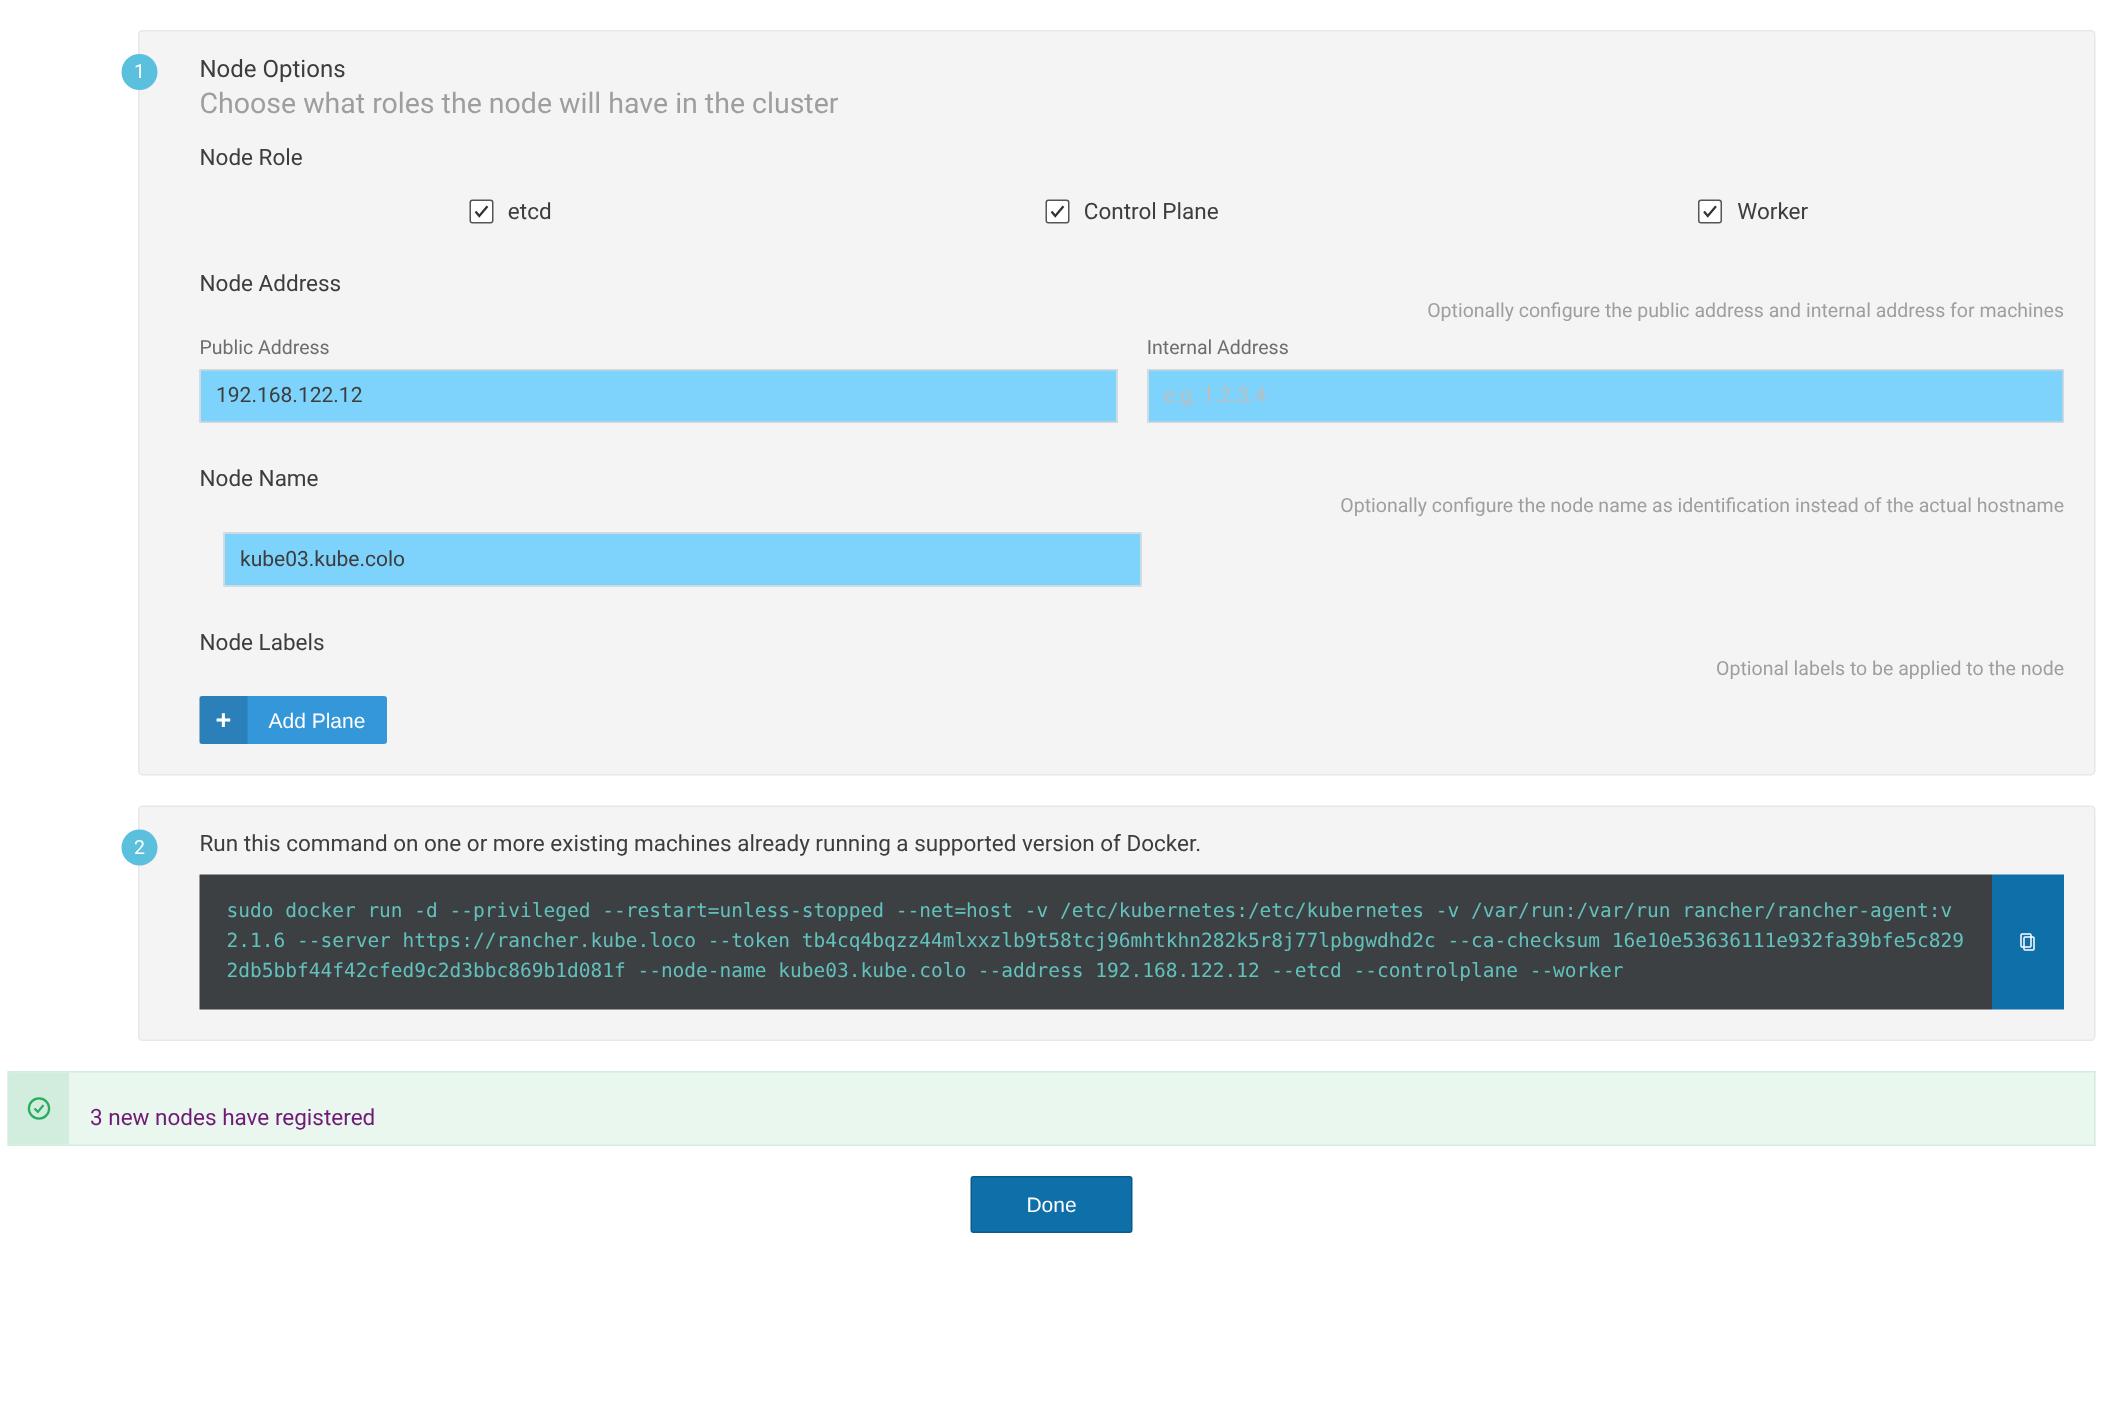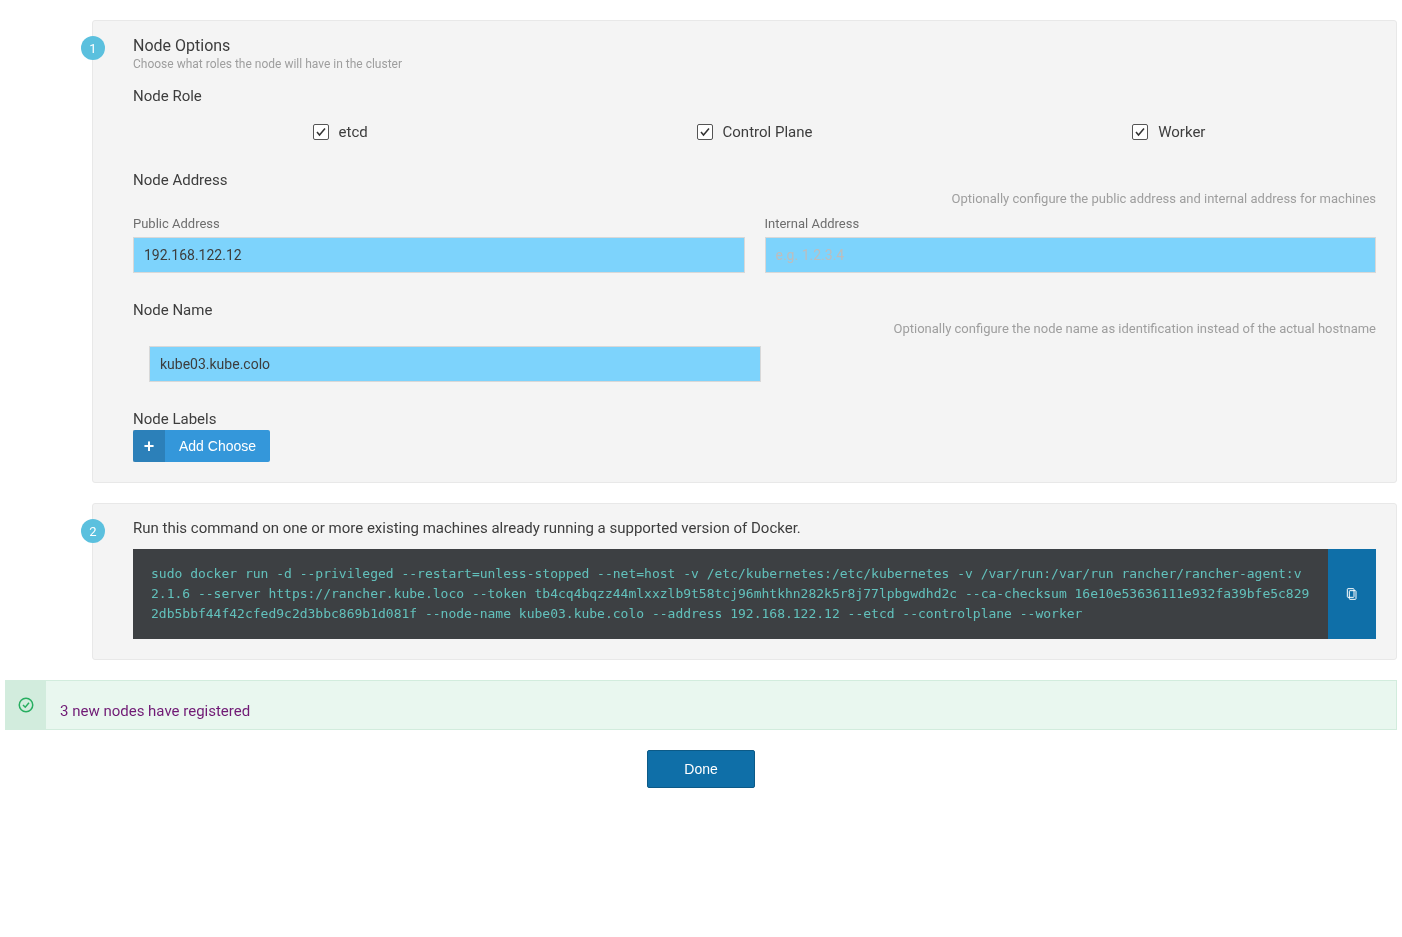--- a/index.html
+++ b/index.html
@@ -36,21 +36,21 @@
       justify-content: center;
       font-size: 13px;
     }
     .section-title {
       font-size: 16px;
       color: #3d3d3d;
       font-weight: 400;
       margin-bottom: 2px;
     }
     .section-subtitle {
-      font-size: 12px;
+      font-size: 19px;
       color: #9e9e9e;
       margin-bottom: 16px;
     }
     .subsection-title {
       font-size: 15px;
       color: #3d3d3d;
       font-weight: 400;
       margin-bottom: 2px;
     }
     .subsection-subtitle {
@@ -279,23 +279,24 @@
 
   <div class="subsection-title">Node Name</div>
   <div class="subsection-subtitle">Optionally configure the node name as identification instead of the actual hostname</div>
   <div class="field-row">
     <div class="half-width">
       <input type="text" class="text-input" value="kube03.kube.colo" style="">
     </div>
   </div>
 
   <div class="subsection-title">Node Labels</div>
+  <div class="subsection-subtitle">Optional labels to be applied to the node</div>
   <button class="btn-add">
     <span class="icon-part">+</span>
-    <span class="text-part">Add Choose</span>
+    <span class="text-part">Add Plane</span>
   </button>
 </div>
 
 <div class="section-box">
   <div class="step-badge">2</div>
   <div class="section-run-text">Run this command on one or more existing machines already running a supported version of Docker.</div>
   <div class="command-row">
     <div class="code-block">sudo docker run -d --privileged --restart=unless-stopped --net=host -v /etc/kubernetes:/etc/kubernetes -v /var/run:/var/run rancher/rancher-agent:v2.1.6 --server https://rancher.kube.loco --token tb4cq4bqzz44mlxxzlb9t58tcj96mhtkhn282k5r8j77lpbgwdhd2c --ca-checksum 16e10e53636111e932fa39bfe5c8292db5bbf44f42cfed9c2d3bbc869b1d081f --node-name kube03.kube.colo --address 192.168.122.12 --etcd --controlplane --worker</div>
     <button class="copy-btn">
       <svg viewBox="0 0 24 24">

